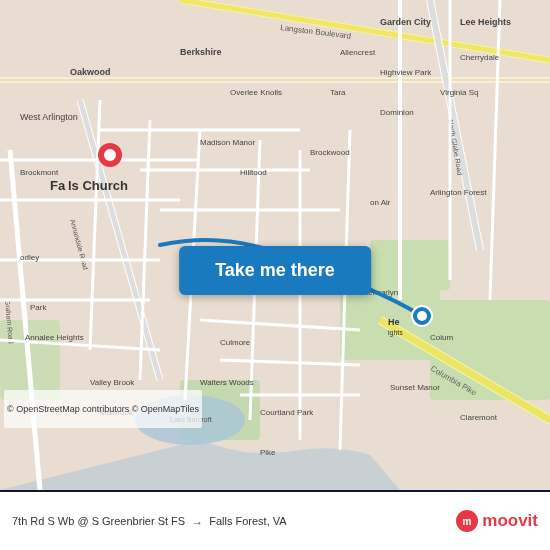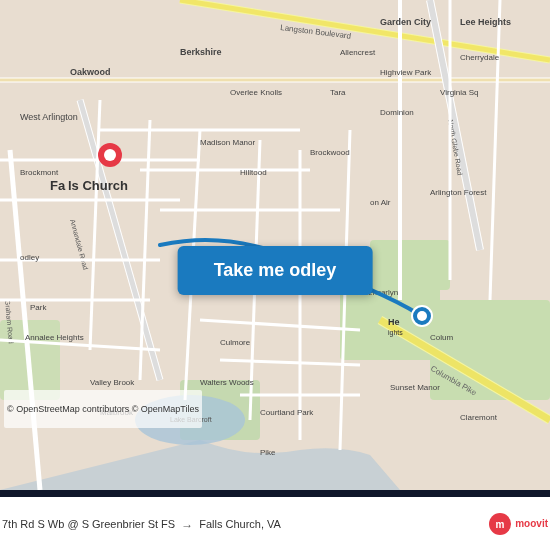--- a/index.html
+++ b/index.html
@@ -28,22 +28,22 @@
     }
 
     
     #bottom-bar {
       width: 550px;
       height: 60px;
       background: #ffffff;
       display: flex;
       align-items: center;
       justify-content: space-between;
-      padding: 0 2px;
-      border-top: 7px solid #0f172a;
+      padding: 0 12px;
+      border-top: 2px solid #0f172a;
     }
 
     .bottom-left {
       display: flex;
       flex-direction: column;
       gap: 2px;
     }
 
     .route-from {
       font-size: 11px;
@@ -62,21 +62,21 @@
       font-weight: 500;
     }
 
     .moovit-logo {
       display: flex;
       align-items: center;
       gap: 4px;
     }
 
     .moovit-text {
-      font-size: 10px;
+      font-size: 17px;
       font-weight: bold;
       color: #e63946;
     }
 
     
     #take-me-there-btn {
       position: absolute;
       left: 50%;
       top: 246px;
       transform: translateX(-50%);
@@ -213,31 +213,31 @@
 
     <g transform="translate(110, 155)">
       <circle cx="0" cy="0" r="12" fill="#e63946"></circle>
       <circle cx="0" cy="0" r="6" fill="white"></circle>
     </g>
 
     <circle cx="422" cy="316" r="10" fill="#1a7abf" stroke="white" stroke-width="2"></circle>
     <circle cx="422" cy="316" r="5" fill="white"></circle>
   </svg>
 
-  <button id="take-me-there-btn">Take me odley</button>
+  <button id="take-me-there-btn">Take me there</button>
 
   <div id="attribution">© OpenStreetMap contributors © OpenMapTiles</div>
 </div>
 
 <div id="bottom-bar">
   <div class="bottom-left">
     <div style="display:flex; align-items:center; gap:6px;">
       <span class="route-from">7th Rd S Wb @ S Greenbrier St FS</span>
       <span class="route-arrow">→</span>
-      <span class="route-to">Falls Church, VA</span>
+      <span class="route-to">Falls Forest, VA</span>
     </div>
   </div>
   <div class="moovit-logo">
 
     <svg width="22" height="22" viewBox="0 0 22 22">
       <circle cx="11" cy="11" r="11" fill="#e63946"></circle>
       <text x="11" y="15" text-anchor="middle" font-size="10" fill="white" font-family="Arial" font-weight="bold">m</text>
     </svg>
     <span class="moovit-text">moovit</span>
   </div>

